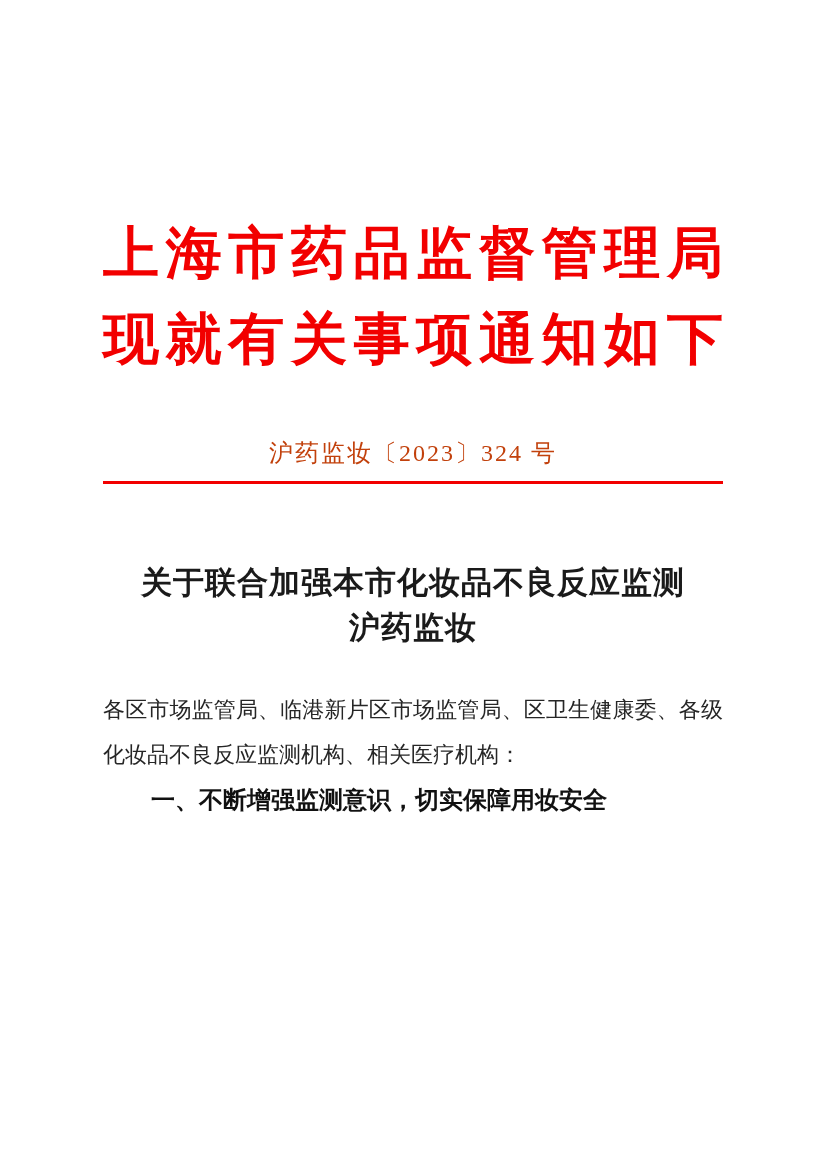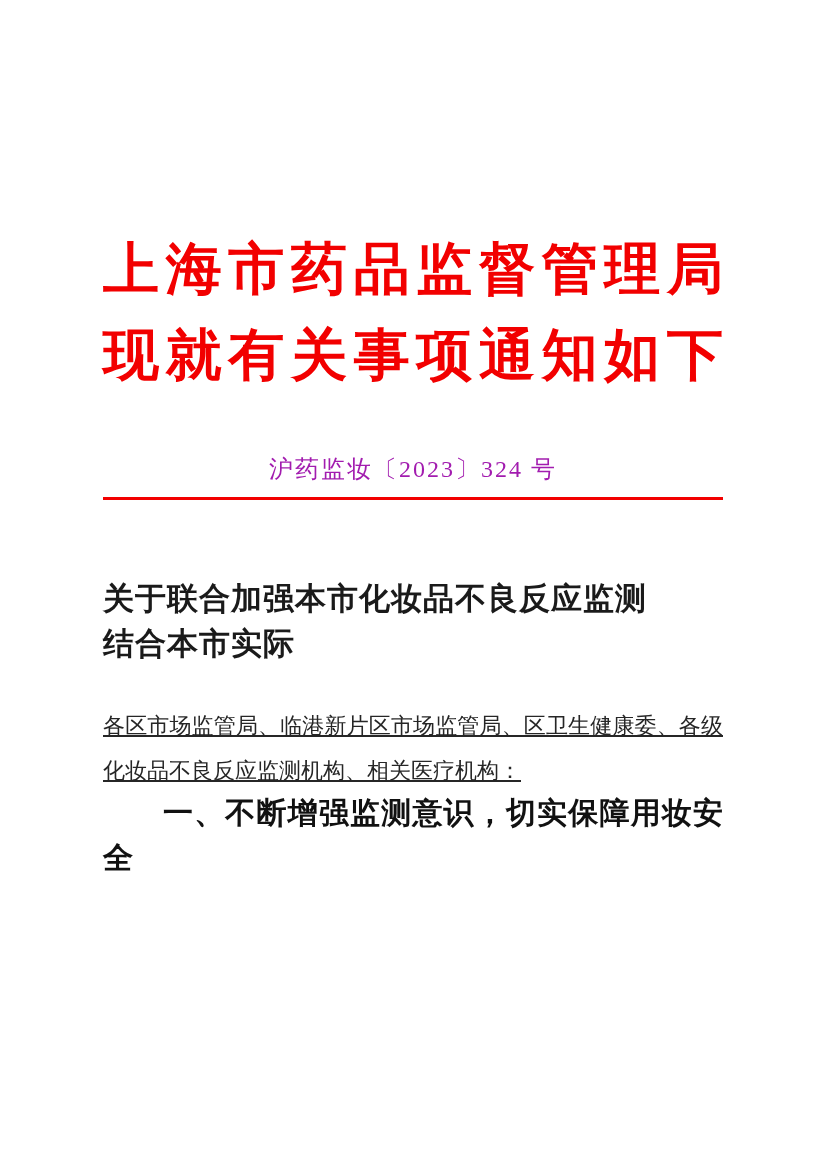--- a/index.html
+++ b/index.html
@@ -1,21 +1,21 @@
 <!DOCTYPE html>
 <html style="--red: #f20000;"><head>
 <meta charset="utf-8">
 <style>
   * { margin: 0; padding: 0; box-sizing: border-box; }
   html, body { background: #ffffff; }
   .page {
     position: relative;
     width: 826px;
     height: 917px;
-    margin: 16px auto;
+    margin: 0 auto;
     background: #ffffff;
     padding: 0 103px;
     overflow: hidden;
     font-family: "Liberation Serif", "DejaVu Serif", serif;
     color: #242424;
   }
   .letterhead { margin-top: 210px; }
   .org-line {
     font-size: 56px;
     line-height: 86px;
@@ -23,49 +23,50 @@
     color: var(--red, #f20000);
     text-align: justify;
     text-align-last: justify;
   }
   .doc-number {
     margin-top: 56px;
     font-size: 24px;
     line-height: 30px;
     text-align: center;
     letter-spacing: 2px;
-    color: #a21caf;
+    color: #c2410c;
   }
   .red-rule {
     margin-top: 13px;
     height: 3px;
     border: none;
     background: var(--red, #f20000);
   }
   .doc-title {
     margin-top: 76px;
     font-size: 31px;
     line-height: 45px;
     font-weight: bold;
+    text-align: center;
     color: #1a1a1a;
     letter-spacing: 1px;
   }
   .body-block {
     margin-top: 37px;
     font-size: 22px;
     line-height: 45px;
     text-align: justify;
     color: #262626;
   }
-  .para { text-align: justify; text-decoration: underline; }
+  .para { text-align: justify; }
   .para-indent { text-indent: 2em; }
   .section-heading {
-    font-family: Liberation Mono, monospace;
+    font-family: Liberation Sans, sans-serif;
     font-weight: bold;
-    font-size: 30px;
+    font-size: 24px;
     line-height: 45px;
     text-indent: 2em;
     color: #111111;
   }
   .page-number {
     position: absolute;
     top: 1038px;
     right: 121px;
     font-size: 19px;
     line-height: 24px;
@@ -82,21 +83,21 @@
     <div class="org-line">上海市药品监督管理局</div>
     <div class="org-line">现就有关事项通知如下</div>
   </header>
 
   <div class="doc-number">沪药监妆〔2023〕324 号</div>
 
   <hr class="red-rule">
 
   <h1 class="doc-title">
     <div>关于联合加强本市化妆品不良反应监测</div>
-    <div>结合本市实际</div>
+    <div>沪药监妆</div>
   </h1>
 
   <main class="body-block">
     <p class="para">各区市场监管局、临港新片区市场监管局、区卫生健康委、各级化妆品不良反应监测机构、相关医疗机构：</p>
     <h2 class="section-heading">一、不断增强监测意识，切实保障用妆安全</h2>
   </main>
 
   <div class="page-number">— 1 —</div>
 
 </div>

